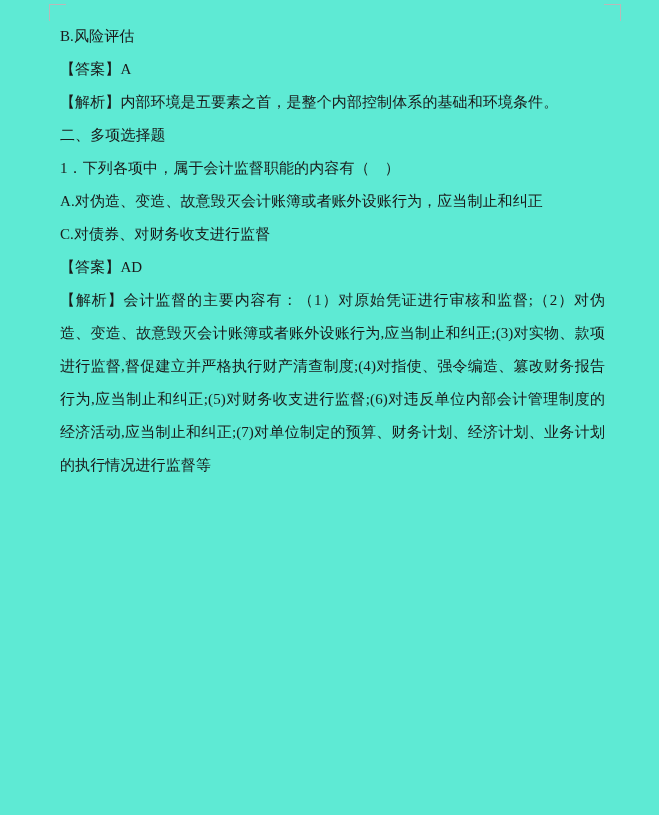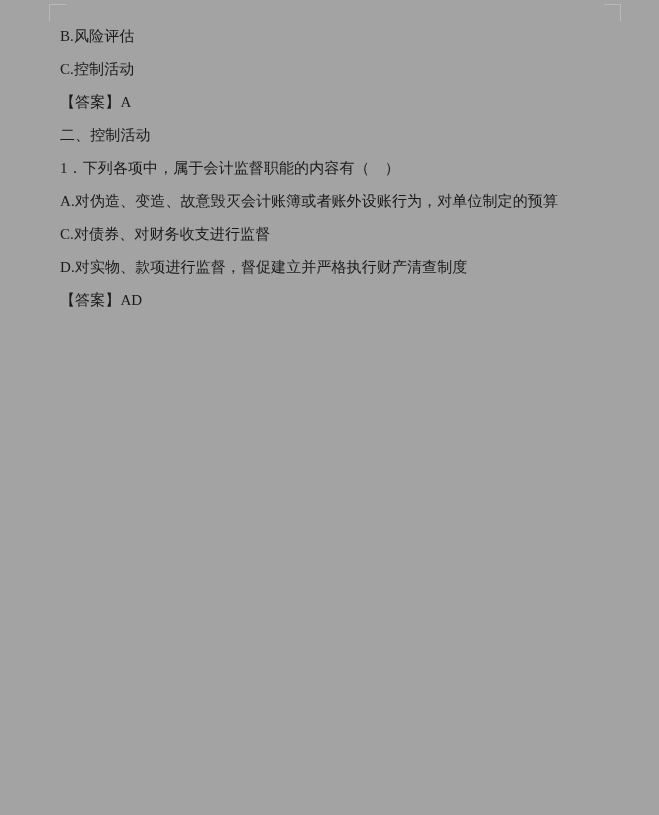--- a/index.html
+++ b/index.html
@@ -13,21 +13,21 @@
     position: relative;
     font-family: "Liberation Serif", "DejaVu Serif", serif;
     color: #1a1a1a;
     overflow: hidden;
   }
   .page {
     position: absolute;
     left: 0; top: 0;
     width: 659px;
     height: 815px;
-    background: #a3a3a3;
+    background: #5eead4;
   }
   
   .crop-mark {
     position: absolute;
     width: 16px;
     height: 16px;
     pointer-events: none;
   }
   .crop-tl { left: 49px;  top: 4px;  border-left: 1px solid #b9b9b9; border-top: 1px solid #b9b9b9; }
   .crop-tr { right: 38px; top: 4px;  border-right: 1px solid #b9b9b9; border-top: 1px solid #b9b9b9; }
@@ -53,23 +53,23 @@
 <body>
 
 <div class="page">
 
   <div class="crop-mark crop-tl"></div>
   <div class="crop-mark crop-tr"></div>
 
   <div class="content">
 
     <p class="para">B.风险评估</p>
-    <p class="para">C.控制活动</p>
     <p class="para">【答案】A</p>
-    <p class="para">二、控制活动</p>
+    <p class="para">【解析】内部环境是五要素之首，是整个内部控制体系的基础和环境条件。</p>
+    <p class="para">二、多项选择题</p>
     <p class="para">1．下列各项中，属于会计监督职能的内容有（　）</p>
-    <p class="para">A.对伪造、变造、故意毁灭会计账簿或者账外设账行为，对单位制定的预算</p>
+    <p class="para">A.对伪造、变造、故意毁灭会计账簿或者账外设账行为，应当制止和纠正</p>
     <p class="para">C.对债券、对财务收支进行监督</p>
-    <p class="para">D.对实物、款项进行监督，督促建立并严格执行财产清查制度</p>
     <p class="para">【答案】AD</p>
+    <p class="para">【解析】会计监督的主要内容有：（1）对原始凭证进行审核和监督;（2）对伪造、变造、故意毁灭会计账簿或者账外设账行为,应当制止和纠正;(3)对实物、款项进行监督,督促建立并严格执行财产清查制度;(4)对指使、强令编造、篡改财务报告行为,应当制止和纠正;(5)对财务收支进行监督;(6)对违反单位内部会计管理制度的经济活动,应当制止和纠正;(7)对单位制定的预算、财务计划、经济计划、业务计划的执行情况进行监督等</p>
 
   </div>
 </div>
 
 </body></html>

